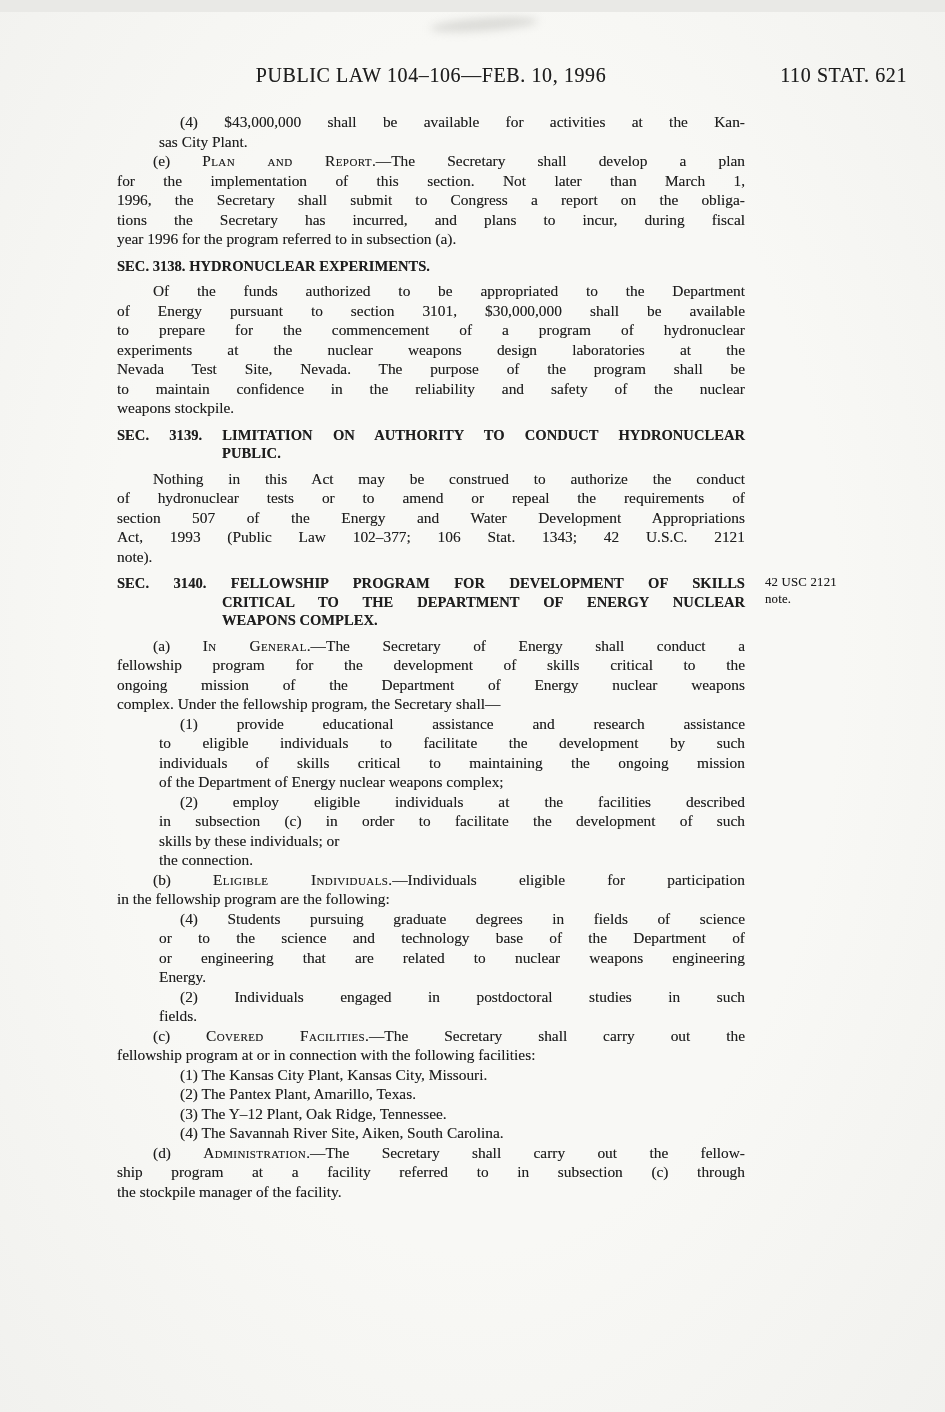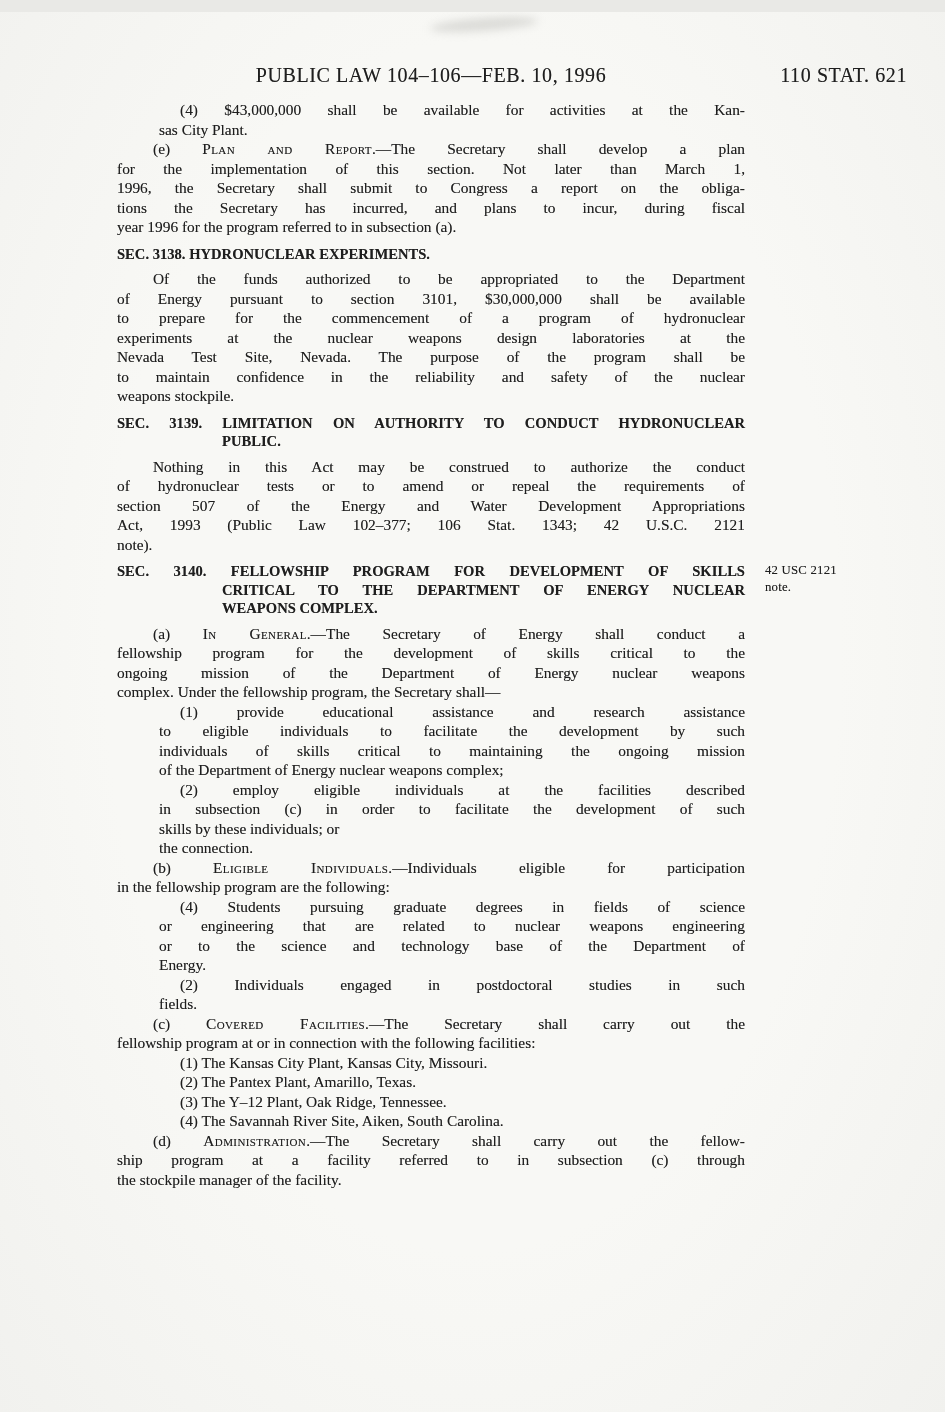--- a/index.html
+++ b/index.html
@@ -18,21 +18,21 @@
   }
   .running-title{
     position:absolute;left:117px;top:52px;width:628px;text-align:center;
     font-size:20px;letter-spacing:.6px;white-space:nowrap;
   }
   .stat-number{
     position:absolute;top:52px;left:733px;width:174px;text-align:right;
     font-size:20px;letter-spacing:.6px;white-space:nowrap;
   }
   .column{
-    position:absolute;left:117px;top:88px;width:628px;
+    position:absolute;left:117px;top:100px;width:628px;
     font-size:15.4px;
   }
   .block{position:relative;}
   .line{
     line-height:19.5px;height:19.5px;
     text-align:justify;text-align-last:justify;
   }
   .line.last{text-align-last:left;}
   .para > .line.first{padding-left:36px;}
   .sub{margin-left:42px;}
@@ -117,22 +117,22 @@
       </div>
       <div class="block sub">
         <div class="line last"><span>the connection.</span></div>
       </div>
       <div class="block para">
         <div class="line first"><span>(b) </span><span class="sc">Eligible Individuals</span><span>.—Individuals eligible for participation</span></div>
         <div class="line last"><span>in the fellowship program are the following:</span></div>
       </div>
       <div class="block sub">
         <div class="line first"><span>(4) Students pursuing graduate degrees in fields of science</span></div>
+        <div class="line"><span>or to the science and technology base of the Department of</span></div>
         <div class="line"><span>or engineering that are related to nuclear weapons engineering</span></div>
-        <div class="line"><span>or to the science and technology base of the Department of</span></div>
         <div class="line last"><span>Energy.</span></div>
       </div>
       <div class="block sub">
         <div class="line first"><span>(2) Individuals engaged in postdoctoral studies in such</span></div>
         <div class="line last"><span>fields.</span></div>
       </div>
       <div class="block para">
         <div class="line first"><span>(c) </span><span class="sc">Covered Facilities</span><span>.—The Secretary shall carry out the</span></div>
         <div class="line last"><span>fellowship program at or in connection with the following facilities:</span></div>
       </div>

